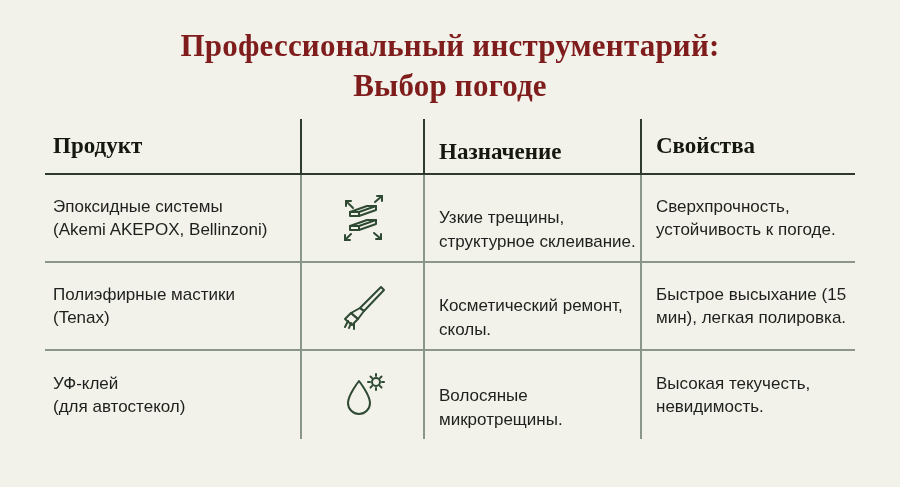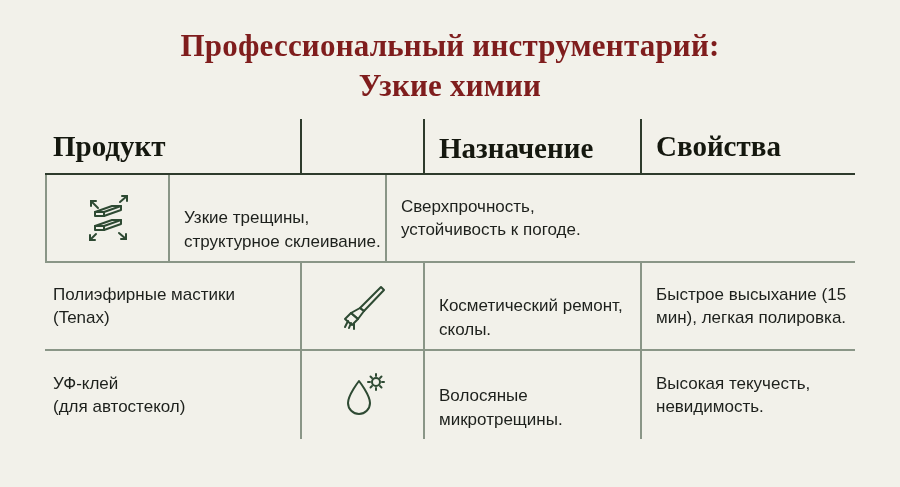--- a/index.html
+++ b/index.html
@@ -85,21 +85,21 @@
     border-left: 2px solid #8a9687;
     padding-left: 14px;
     align-items: center;
   }
   .head-row .c-props {
     border-left: 2px solid #2e3b2c;
   }
   .head-text {
     font-family: "Liberation Serif", serif;
     font-weight: bold;
-    font-size: 29px;
+    font-size: 23px;
     color: #15180f;
   }
   .body-text {
     font-size: 17px;
     line-height: 1.38;
     color: #1d201c;
   }
   .icon-wrap {
     width: 58px;
     height: 58px;
@@ -109,41 +109,45 @@
   }
   svg { display: block; }
 </style>
 </head>
 <body>
 
 <div class="page">
 
   <div class="title-block">
     <div class="title-line">Профессиональный инструментарий:</div>
-    <div class="title-line">Узкие химии</div>
+    <div class="title-line">Выбор погоде</div>
   </div>
 
   <div class="table">
 
     <div class="row head-row">
       <div class="cell c-product">
         <span class="head-text">Продукт</span>
       </div>
       <div class="cell c-icon">
         <span class="head-text"></span>
       </div>
       <div class="cell c-purpose">
         <span class="head-text">Назначение</span>
       </div>
       <div class="cell c-props">
         <span class="head-text">Свойства</span>
       </div>
     </div>
 
     <div class="row body-row">
+      <div class="cell c-product">
+        <span class="body-text" style="white-space:pre-line">Эпоксидные системы
+(Akemi AKEPOX, Bellinzoni)</span>
+      </div>
       <div class="cell c-icon">
         <span class="icon-wrap">
           <svg width="52" height="52" viewBox="0 0 52 52" fill="none" stroke="#2e4a33" stroke-width="2" stroke-linecap="round" stroke-linejoin="round">
             <path d="M13 20 L30 14 L39 14 L22 20 Z"></path>
             <path d="M13 20 L13 24 L22 24 L22 20"></path>
             <path d="M22 24 L39 18 L39 14"></path>
             <path d="M13 34 L30 28 L39 28 L22 34 Z"></path>
             <path d="M13 34 L13 38 L22 38 L22 34"></path>
             <path d="M22 38 L39 32 L39 28"></path>
             <path d="M16 16 L9 9"></path>

